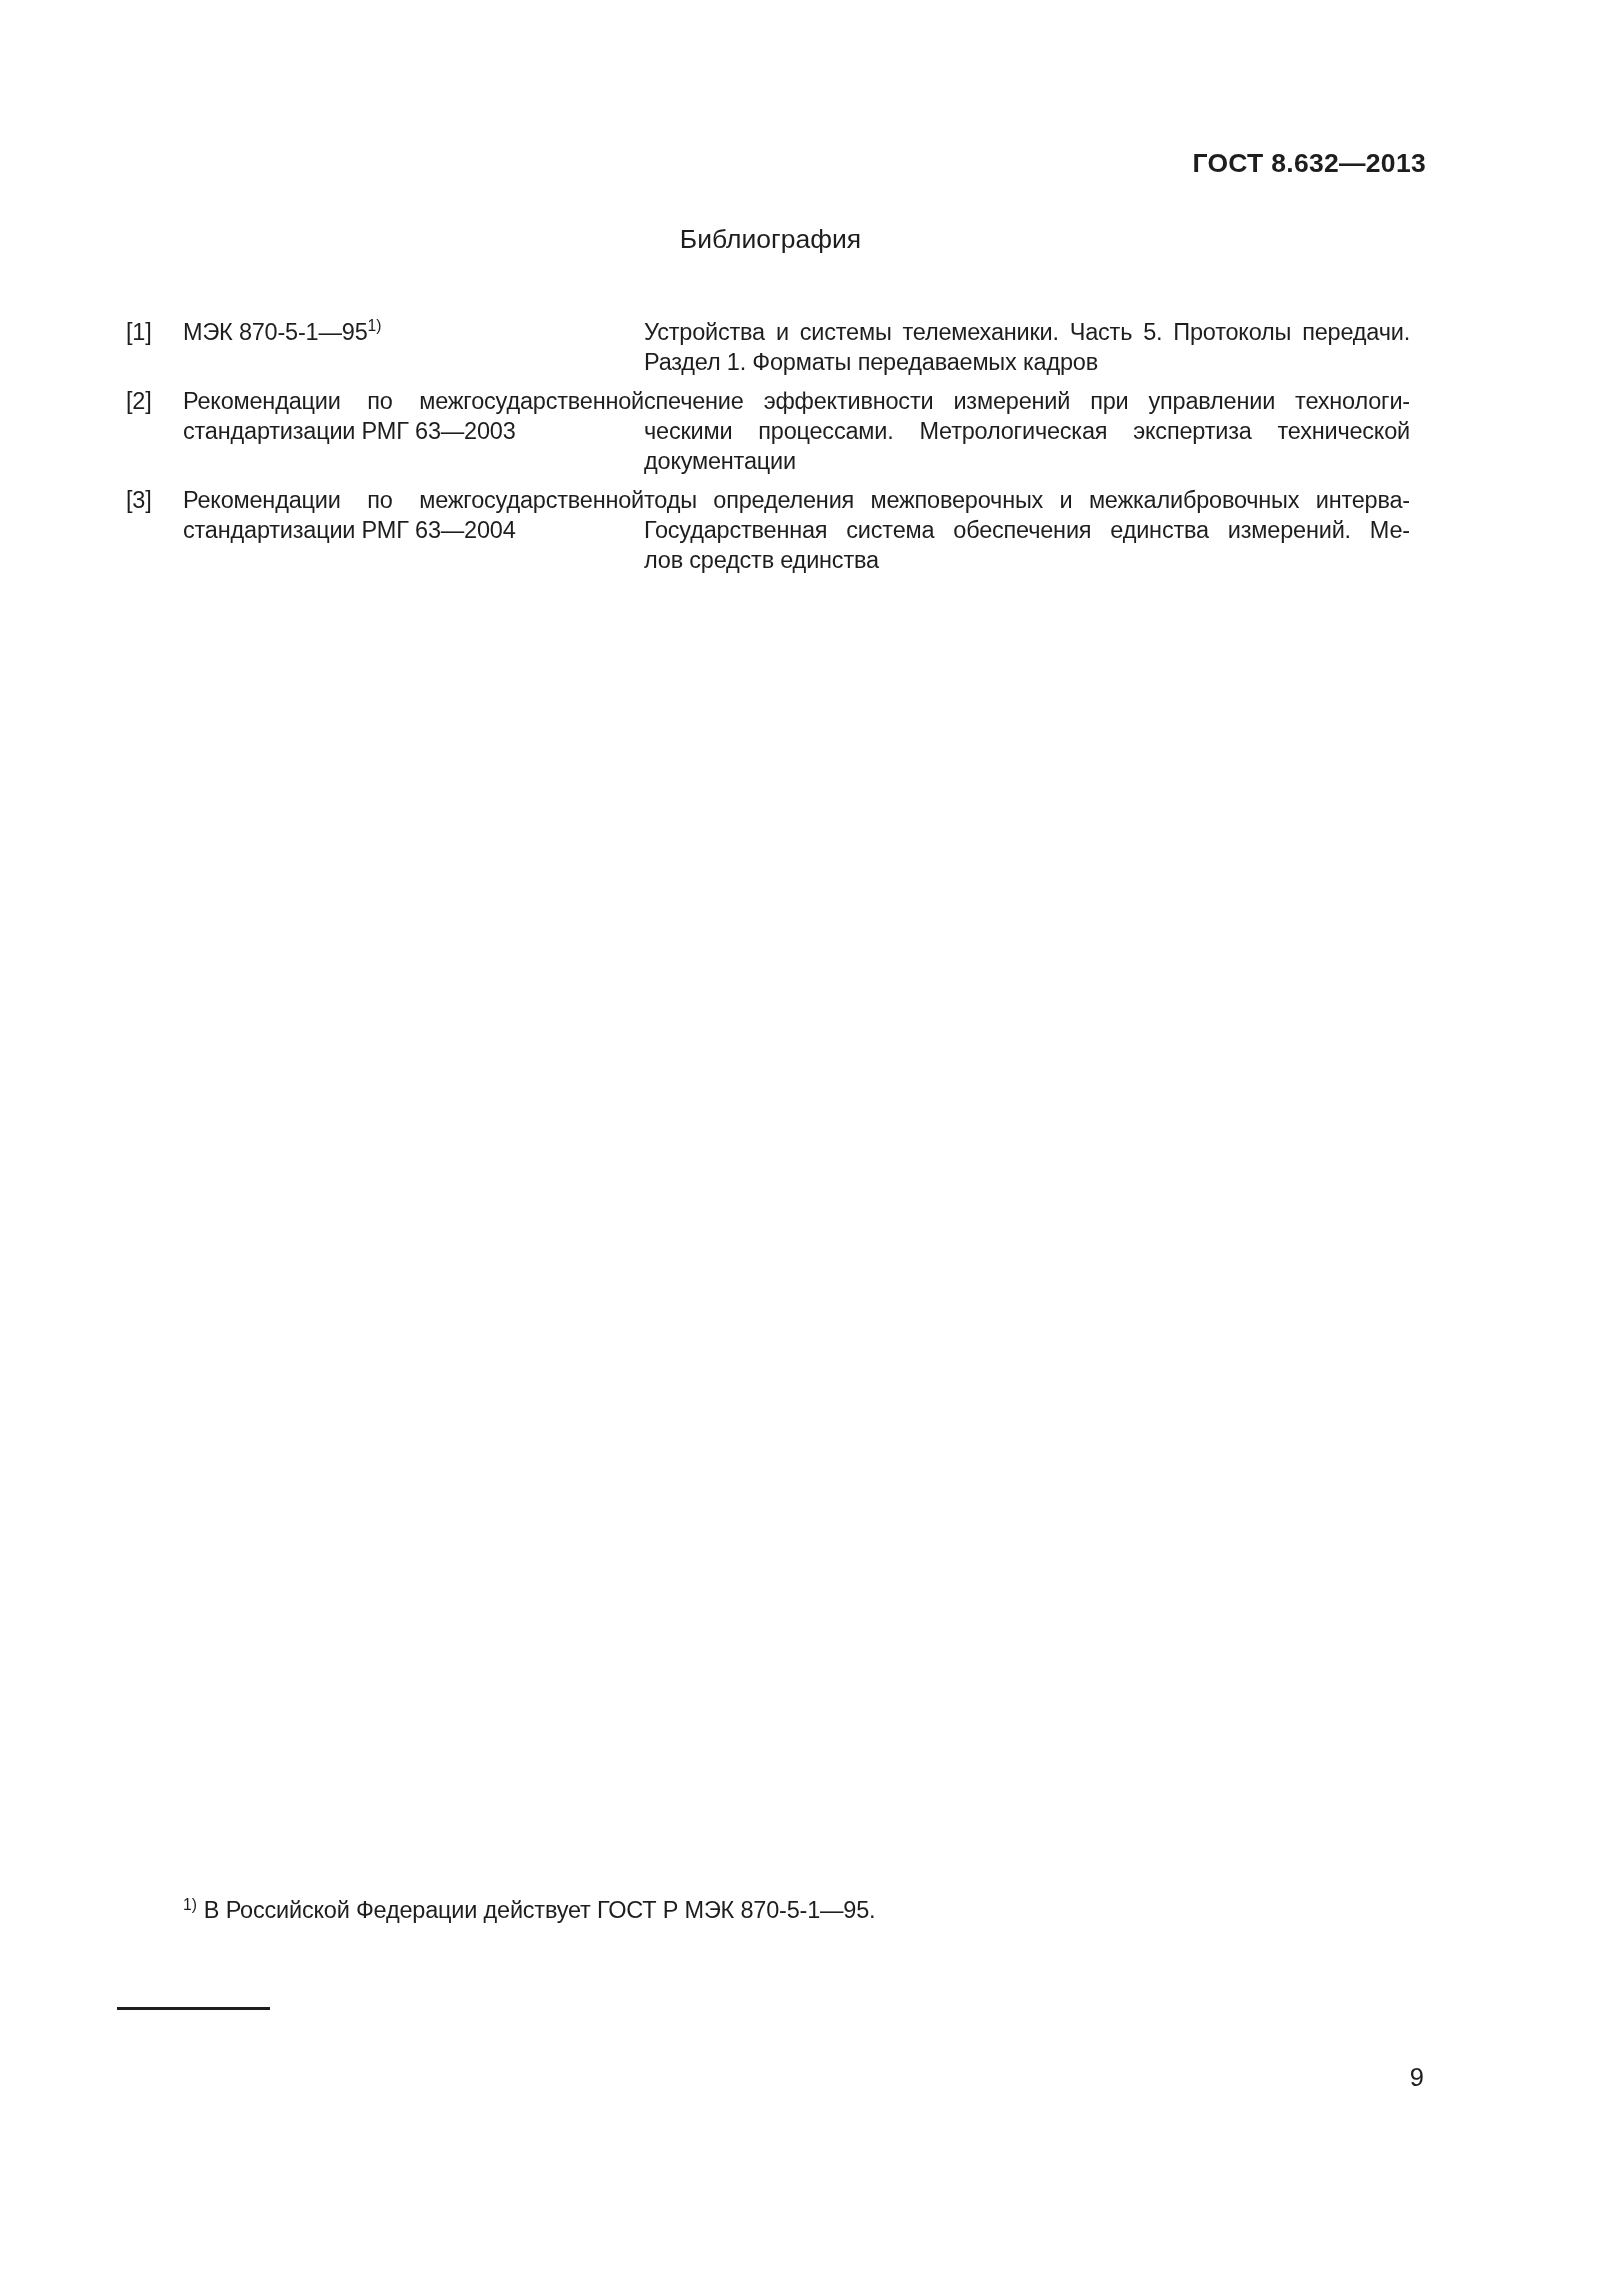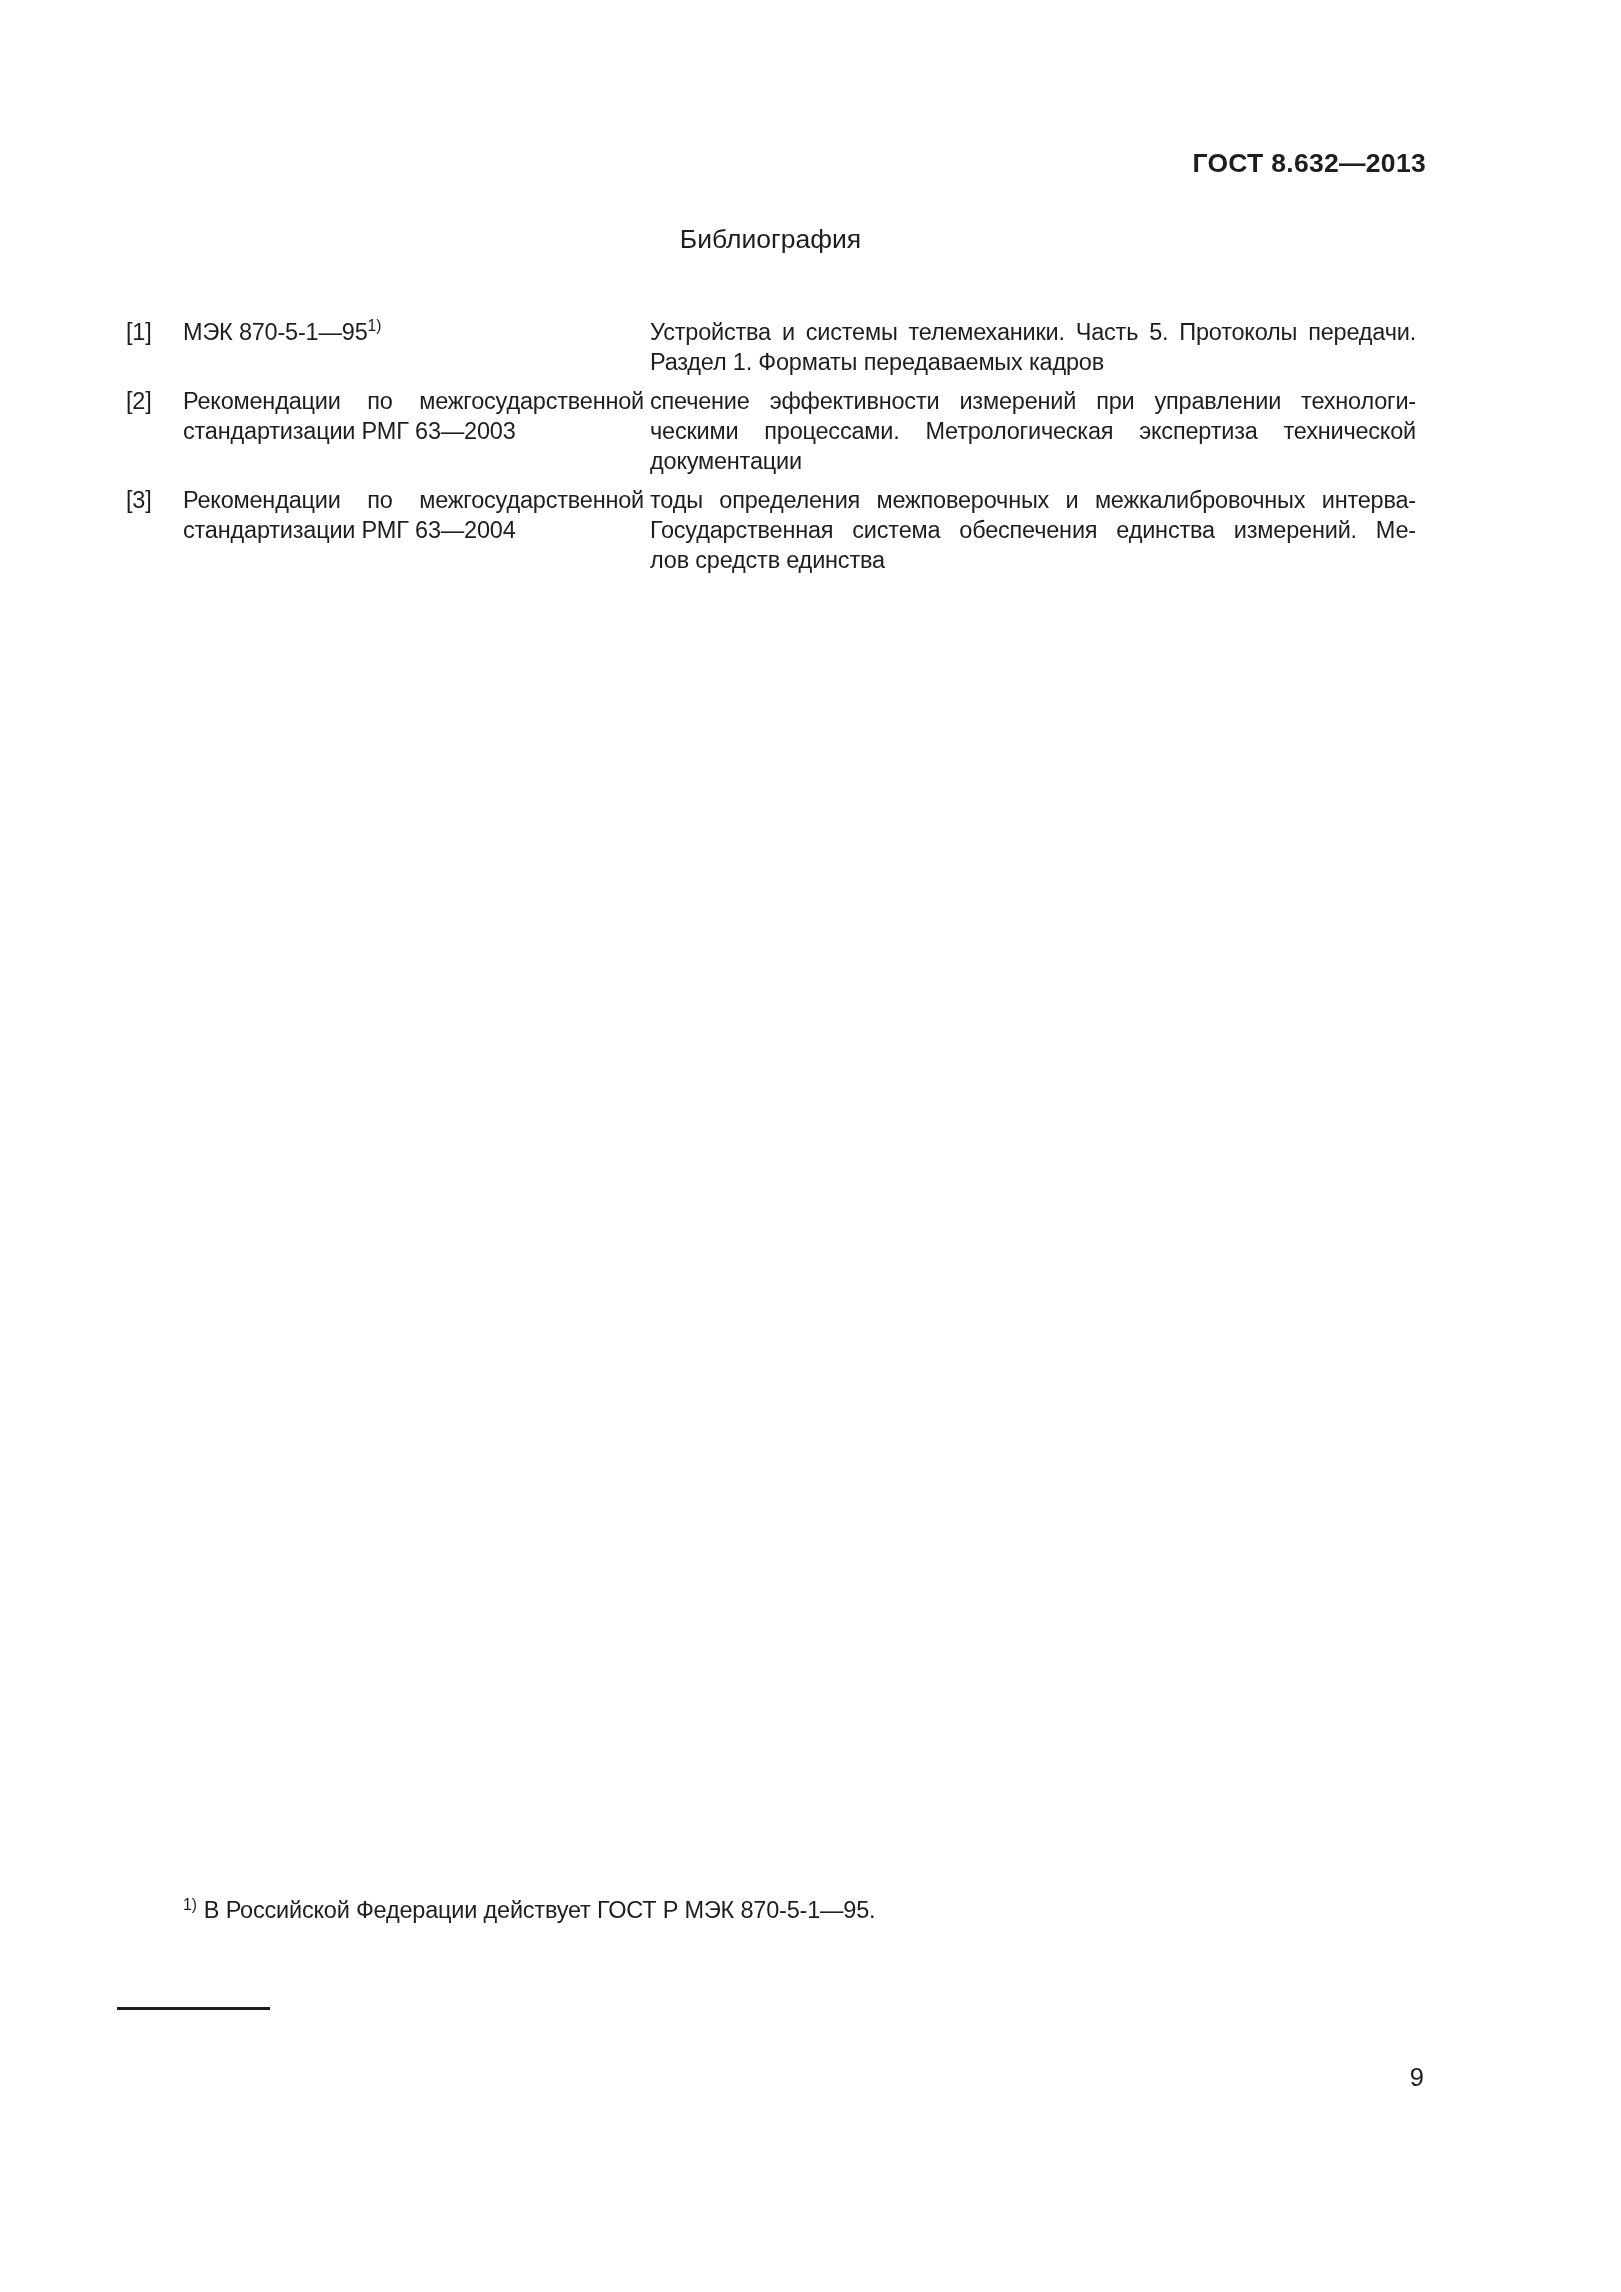--- a/index.html
+++ b/index.html
@@ -48,21 +48,21 @@
   .entry-ref {
     flex: none;
     width: 461px;
     font-size: 23.5px;
     line-height: 30px;
     letter-spacing: -0.2px;
   }
   .entry-desc {
     flex: none;
     width: 766px;
-    margin-left: 6px;
+    margin-left: 0;
     font-size: 23.5px;
     line-height: 30px;
     letter-spacing: -0.2px;
   }
   .line { text-align: justify; text-align-last: justify; }
   .line.last { text-align: center; text-align-last: left; }
   .sup {
     font-size: 15.7px;
     line-height: 0;
     vertical-align: 8.8px;

